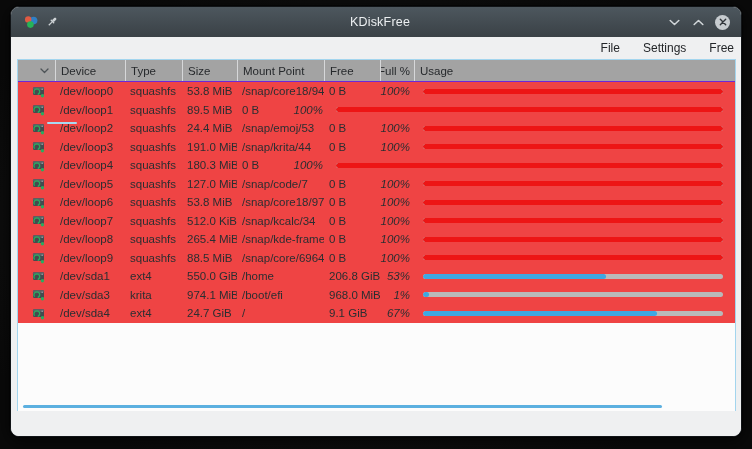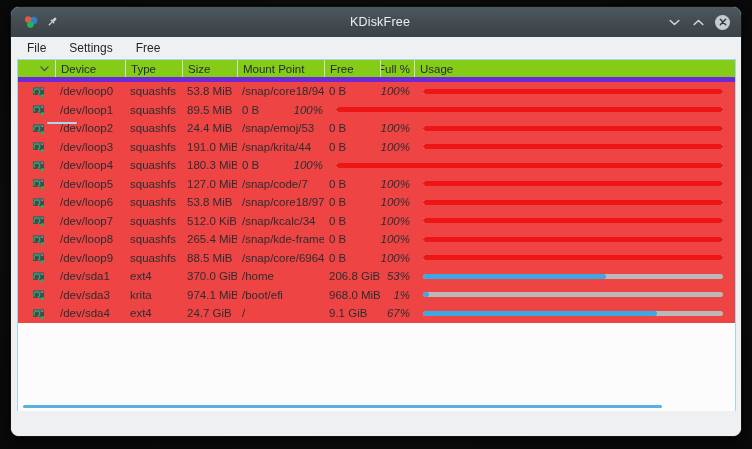--- a/index.html
+++ b/index.html
@@ -25,30 +25,30 @@
     color:#eceff1; font-size:12.5px; font-weight:500; letter-spacing:0.2px;
     pointer-events:none;
   }
   .win-buttons { position:absolute; right:10px; top:0; height:30px; display:flex; align-items:center; gap:7px; }
   .win-btn { width:17px; height:17px; display:flex; align-items:center; justify-content:center; cursor:default; }
   .close-circle { width:15px; height:15px; border-radius:50%; background:#c7ccd0; display:flex; align-items:center; justify-content:center; }
 
   
   .menubar {
     height:22px; background:#eff0f1; display:flex; align-items:center;
-    padding-left:9px; gap:9px;
+    padding-left:9px; gap:9px;justify-content:flex-end;
   }
   .menu-item { font-size:12px; color:#232629; padding:2px 7px; border-radius:2px; }
 
   
   .table-wrap {
     position:absolute; left:6px; top:52px; width:719px; height:354px;
     background:#fcfcfc; border:1px solid #a3d5ee;
   }
-  .thead { display:flex; height:22px; background:#84cc16; border-bottom:5px solid #6d28d9; }
+  .thead { display:flex; height:22px; background:#a3a3a3; border-bottom:1px solid #6d28d9; }
   .th {
     display:flex; align-items:center; font-size:11.5px; color:#26292c;
     padding-left:5px; border-left:1px solid #d6d7d9; overflow:hidden; white-space:nowrap;
   }
   .th:first-child { border-left:none; justify-content:flex-end; padding-right:6px; }
   .th.col-full { justify-content:flex-end; padding-right:4px; }
   .tbody { position:relative; }
   .tr { display:flex; height:18.5px; align-items:center; background:#ef4444; }
   .td {
     font-size:11.5px; color:#2b2e31; padding-left:5px;
@@ -416,21 +416,21 @@
                   <rect x="1" y="2.3" width="11" height="2.4" rx="1.2" fill="#5c6267"></rect>
                   <path d="M2.6 8.6 A2.9 2.9 0 1 1 6.3 9.2" fill="none" stroke="#27ae60" stroke-width="1.3"></path>
                   <path d="M6.9 7.6 L7.2 10 L5.2 9.2 Z" fill="#27ae60"></path>
                   <circle cx="10.4" cy="10.7" r="1.7" fill="#27ae60"></circle>
                   <circle cx="10.2" cy="4.2" r="0.8" fill="#9aa0a5"></circle>
                 </svg>
               </span>
             </div>
             <div class="td col-device">/dev/sda1</div>
             <div class="td col-type">ext4</div>
-            <div class="td col-size">370.0 GiB</div>
+            <div class="td col-size">550.0 GiB</div>
             <div class="td col-mount">/home</div>
             <div class="td col-free">206.8 GiB</div>
             <div class="td col-full">53%</div>
             <div class="td col-usage">
               <div class="bar-track" style="background: rgb(185, 185, 185);">
                 <div class="bar-fill" style="width: 61%; background: rgb(62, 168, 226);"></div>
               </div>
             </div>
           </div>
           <div class="tr">

